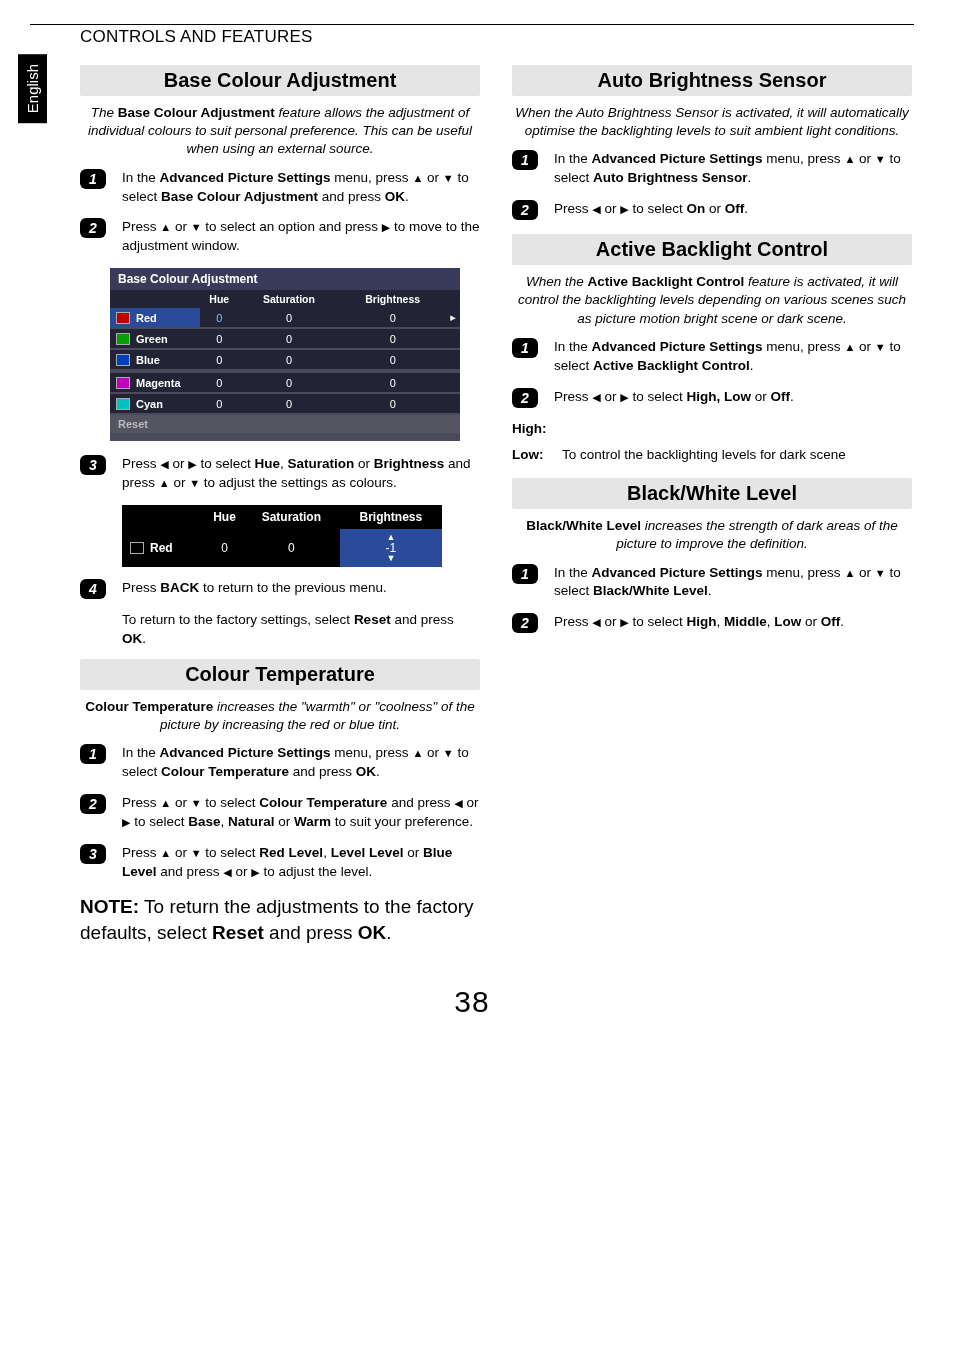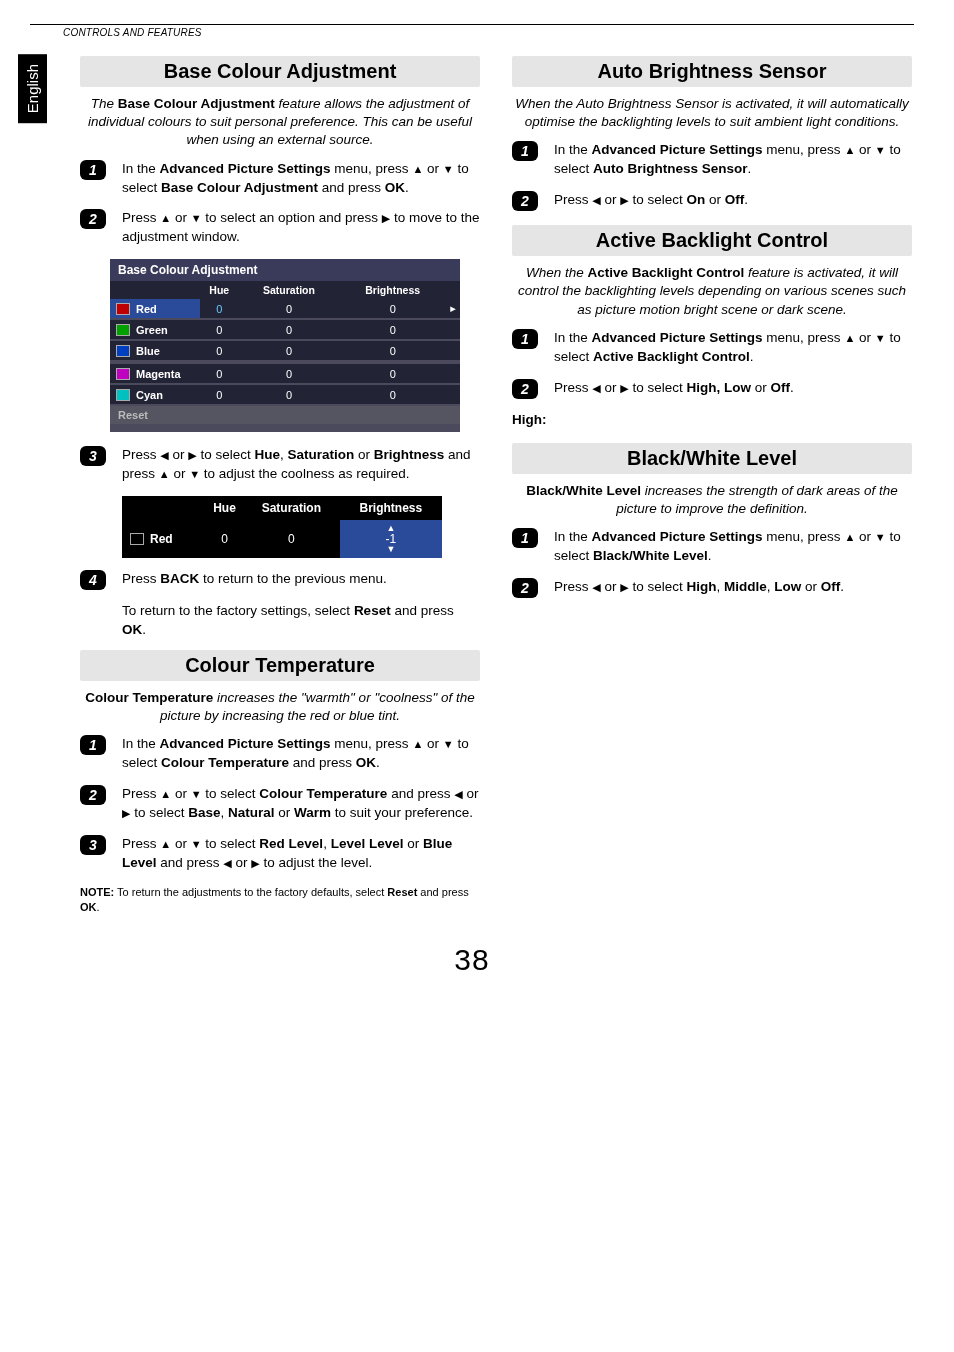--- a/index.html
+++ b/index.html
@@ -1,34 +1,34 @@
 <!DOCTYPE html>
 <html><head>
 <meta charset="utf-8">
 <style>
   * { box-sizing: border-box; margin: 0; padding: 0; }
   html, body { width: 954px; font-family: "Helvetica Neue", Arial, sans-serif; color: #000; background: #fff; }
   .page { position: relative; width: 954px; padding: 24px 40px 20px 30px; }
   .hrule { border-top: 1px solid #000; margin-bottom: 2px; }
-  .header-title { font-size: 10px; letter-spacing: 0.2px; margin-left: 33px; margin-bottom: 18px; font-style: italic; }
+  .header-title { font-size: 17px; letter-spacing: 0.2px; margin-left: 50px; margin-bottom: 18px; }
   .side-tab { position: absolute; left: 18px; top: 54px; background: #000; color: #fff;
     writing-mode: vertical-rl; transform: rotate(180deg); font-size: 15px; padding: 10px 6px; }
   .columns { display: flex; gap: 32px; margin-left: 50px; }
   .col { width: 400px; }
   .sec-title { background: #e5e5e5; font-size: 20px; font-weight: 600; text-align: center;
     padding: 4px 0; border-radius: 2px; margin-bottom: 8px; }
   .intro { font-style: italic; font-size: 13.5px; text-align: center; line-height: 1.35; margin-bottom: 10px; }
   .intro b { font-style: normal; font-weight: bold; }
   .step { display: flex; gap: 12px; margin-bottom: 12px; }
   .step .num { flex: 0 0 30px; }
   .step .txt { flex: 1; font-size: 13.5px; line-height: 1.4; }
   .num-badge { display:inline-block; width:26px; height:20px; background:#000; color:#fff; border-radius:6px;
     font-weight:bold; font-size:14px; text-align:center; line-height:20px; font-style:italic; }
   .plain-step { font-size: 13.5px; line-height: 1.4; margin-left: 42px; margin-bottom: 10px; }
-  .note { font-size: 11px; line-height: 1.4; margin-bottom: 0; }
+  .note { font-size: 19px; line-height: 1.4; margin-bottom: 10px; }
   .note b { font-weight: bold; }
   .tri { display:inline-block; font-size:11px; vertical-align: 0px; }
   .tbl { width: 350px; margin: 4px 0 4px 30px; border-collapse: collapse; font-family: Arial, sans-serif; }
   .tbl .titlebar td { background:#3a3a5a; color:#fff; font-size:12px; font-weight:bold; padding:4px 8px; }
   .tbl .hdr td { background:#232336; color:#fff; font-size:10.5px; font-weight:bold; text-align:center; padding:3px 0; }
   .tbl .row td { background:#232336; color:#fff; font-size:11px; text-align:center; padding:0; height:19px; }
   .tbl .row td.lab { text-align:left; padding-left:6px; font-weight:bold; }
   .tbl .row td.lab .sw { display:inline-block; width:14px; height:12px; border:1px solid #aaa; margin-right:6px; vertical-align:-2px; }
   .tbl .arrowcell { width:14px; background:#232336; color:#9cf; font-size:10px; }
   .tbl .gap td { background:#4a4a5c; height:2px; padding:0; }
@@ -152,21 +152,21 @@
             </tr>
         <tr class="pad">
               <td colspan="5"></td>
             </tr>
       </tbody>
         </table>
 
       <div class="step" style="margin-top:14px">
         <div class="num"><span class="num-badge">3</span></div>
         <div class="txt">
-          <span>Press </span><span class="tri">◀</span><span> or </span><span class="tri">▶</span><span> to select </span><b>Hue</b><span>, </span><b>Saturation</b><span> or </span><b>Brightness</b><span> and press </span><span class="tri">▲</span><span> or </span><span class="tri">▼</span><span> to adjust the coolness as required.</span>
+          <span>Press </span><span class="tri">◀</span><span> or </span><span class="tri">▶</span><span> to select </span><b>Hue</b><span>, </span><b>Saturation</b><span> or </span><b>Brightness</b><span> and press </span><span class="tri">▲</span><span> or </span><span class="tri">▼</span><span> to adjust the settings as colours.</span>
         </div>
       </div>
 
       <table class="tbl2">
         <tbody>
             <tr class="h">
           <td style="width:84px"></td>
           <td>Hue</td>
           <td>Saturation</td>
           <td>Brightness</td>
@@ -254,20 +254,24 @@
       <div class="step">
         <div class="num"><span class="num-badge">2</span></div>
         <div class="txt">
           <span>Press </span><span class="tri">◀</span><span> or </span><span class="tri">▶</span><span> to select </span><b>High, Low</b><span> or </span><b>Off</b><span>.</span>
         </div>
       </div>
 
       <div class="defrow">
         <div class="k">High:</div>
       </div>
+      <div class="defrow">
+        <div class="k">Low:</div>
+          <div class="v">To control the backlighting levels for dark scene</div>
+      </div>
 
       <div class="sec-title" style="margin-top:14px">Black/White Level</div>
       <p class="intro">
         <b style="font-style:normal">Black/White Level</b><span> increases the strength of dark areas of the picture to improve the definition.</span>
       </p>
 
       <div class="step">
         <div class="num"><span class="num-badge">1</span></div>
         <div class="txt">
           <span>In the </span><b>Advanced Picture Settings</b><span> menu, press </span><span class="tri">▲</span><span> or </span><span class="tri">▼</span><span> to select </span><b>Black/White Level</b><span>.</span>

